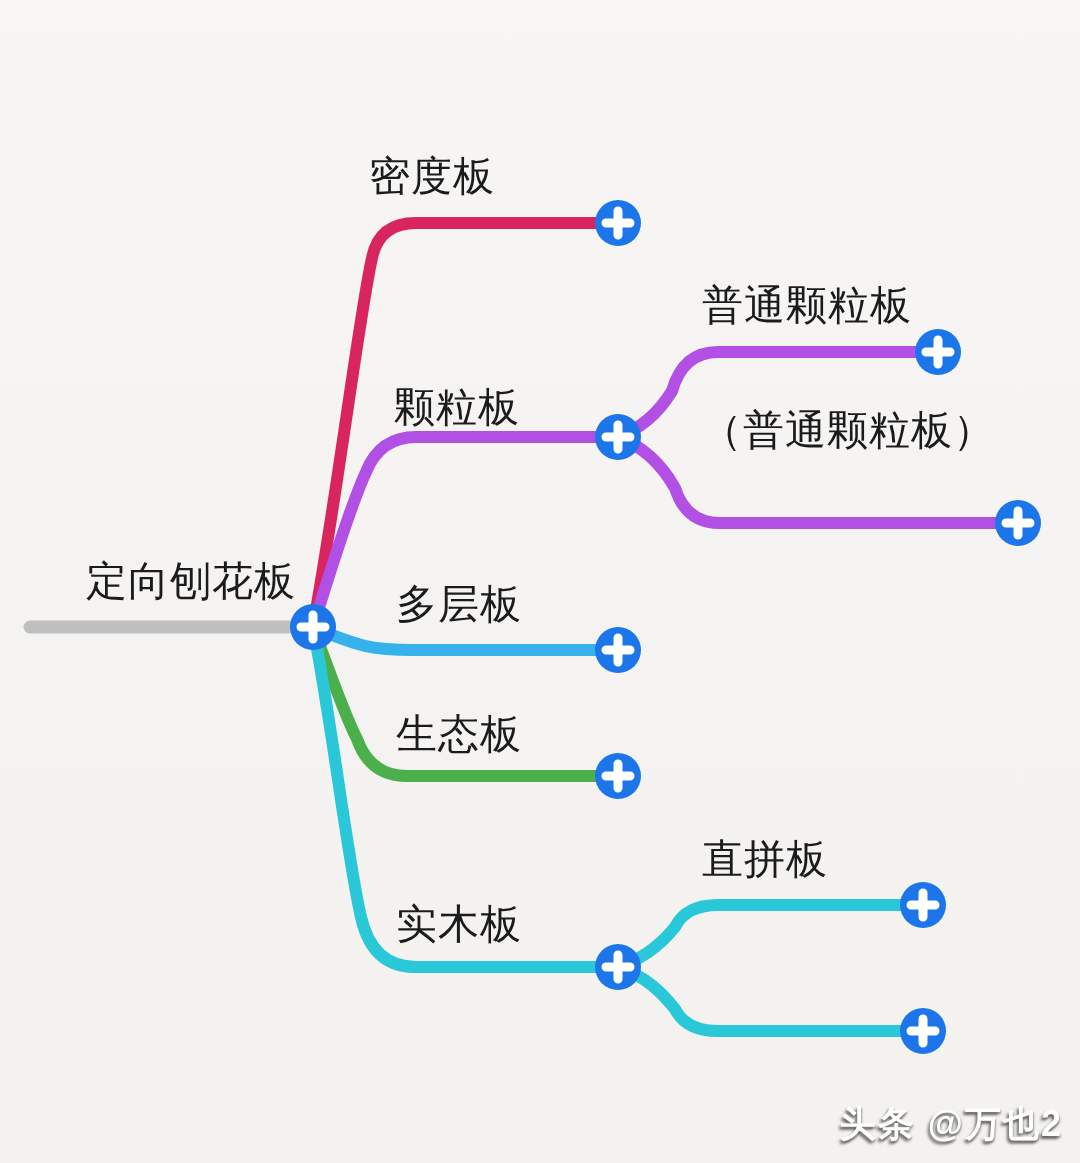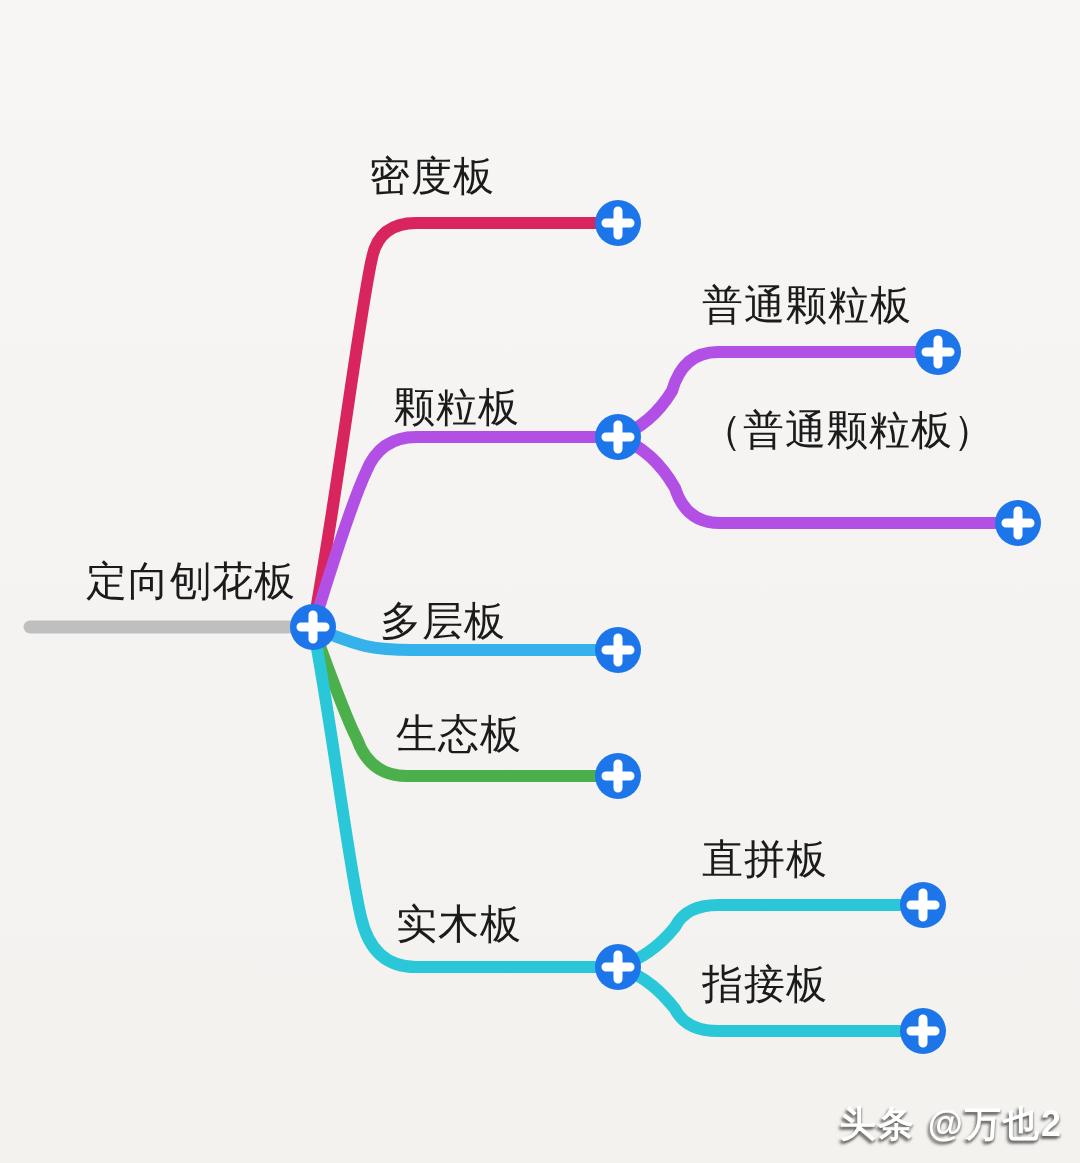--- a/index.html
+++ b/index.html
@@ -132,25 +132,24 @@
   <div class="node-label" style="left:369px; top:152px;text-align:right;">密度板</div>
 
   <div class="node-label" style="left:394px; top:368px;margin-top:15px;">颗粒板</div>
 
   <div class="node-label" style="left:702px; top:281px;">普通颗粒板</div>
 
   <div class="node-label" style="left:701px; top:406px;">
     <div>（普通颗粒板）</div>
   </div>
 
-  <div class="node-label" style="left:380px; top:580px;margin-top:17px;">多层板</div>
+  <div class="node-label" style="left:396px; top:580px;">多层板</div>
 
   <div class="node-label" style="left:396px; top:710px;">生态板</div>
 
   <div class="node-label" style="left:702px; top:835px;">直拼板</div>
 
   <div class="node-label" style="left:396px; top:900px;">实木板</div>
 
-  <div class="node-label" style="left:702px; top:960px;">指接板</div>
 
   <div class="watermark">头条 @万也2</div>
 
 </div>
 
 </body></html>

